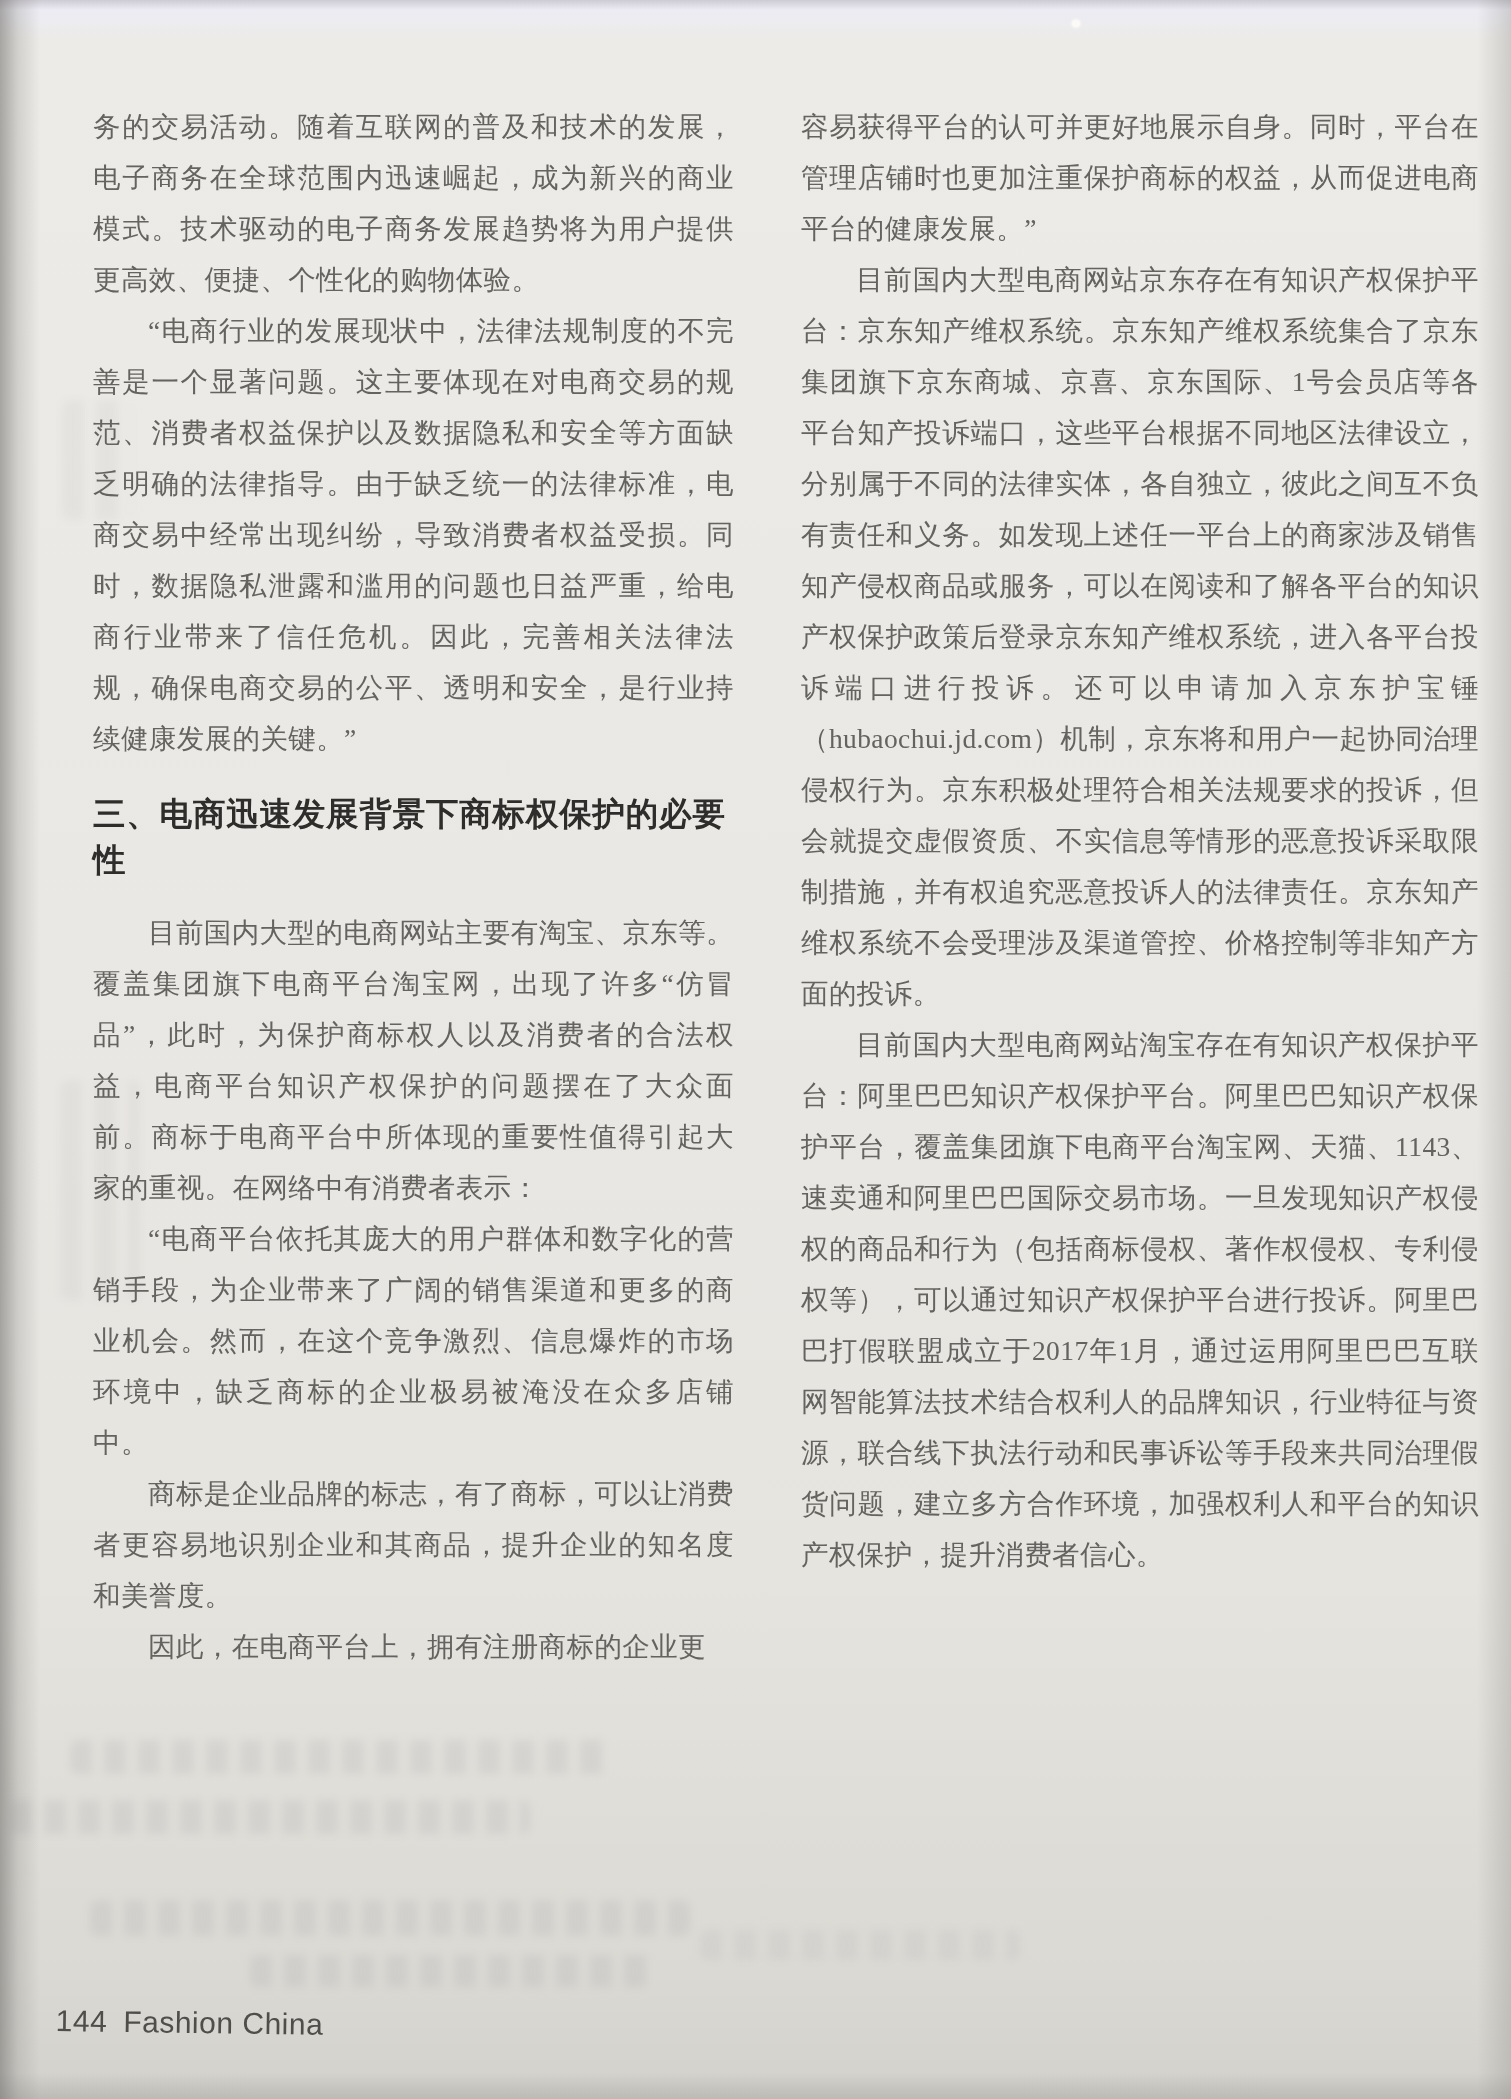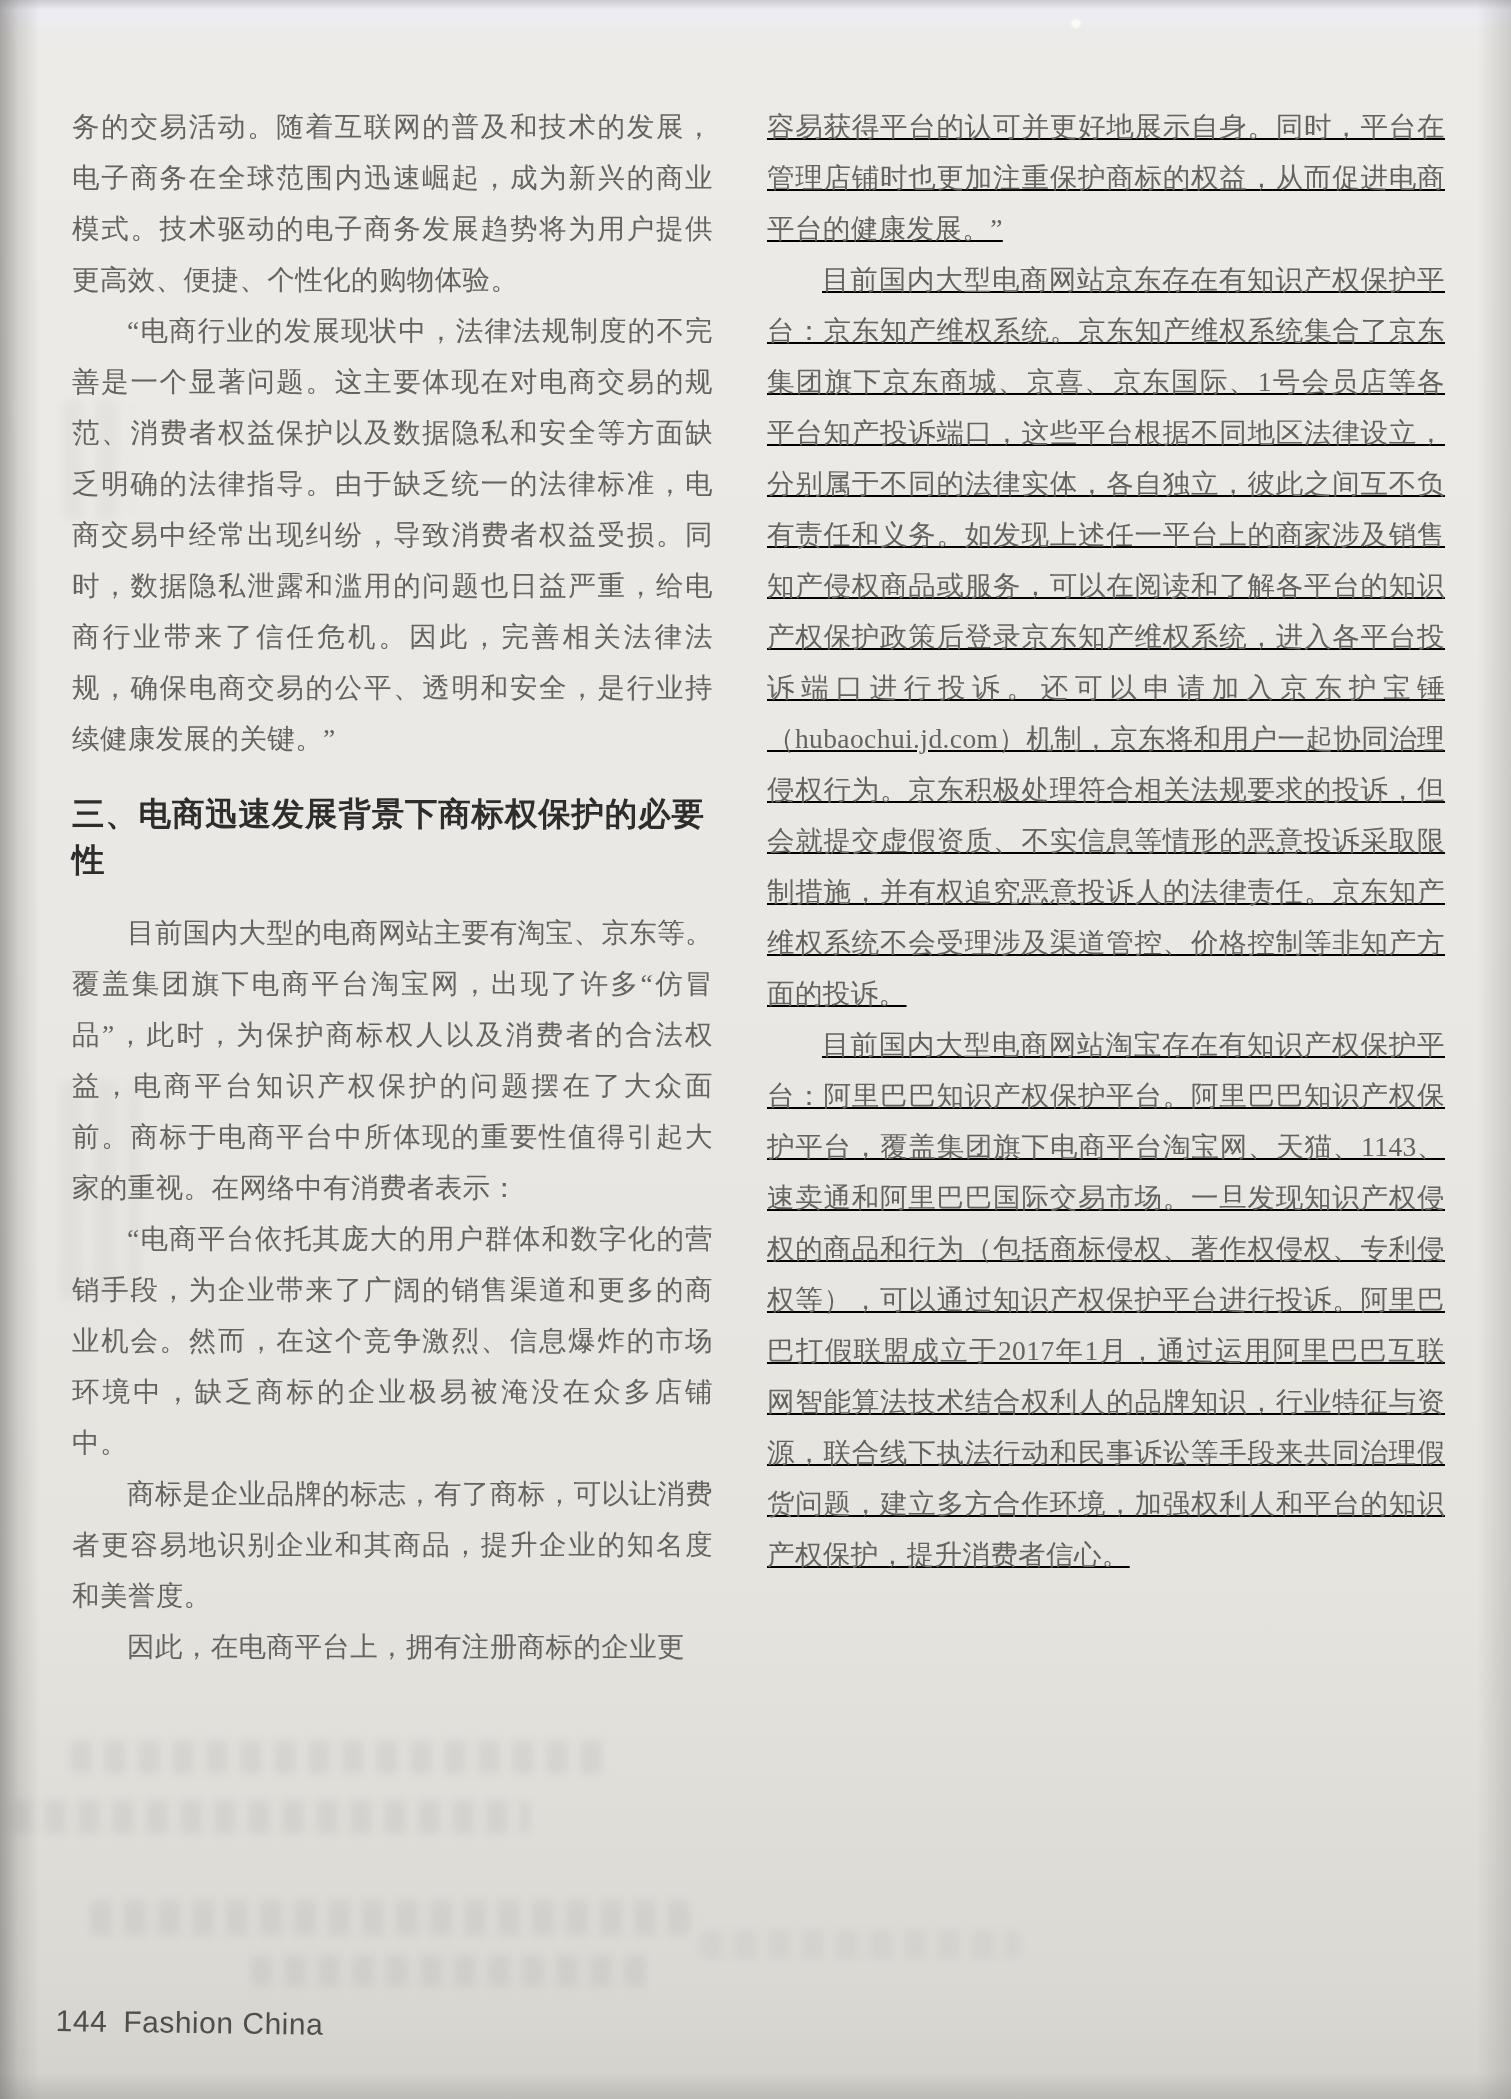--- a/index.html
+++ b/index.html
@@ -21,22 +21,22 @@
     background:linear-gradient(180deg,rgba(120,118,114,.28) 0%,rgba(234,232,228,0) 100%);}
   .edge-bottom{left:0;bottom:0;width:100%;height:26px;
     background:linear-gradient(0deg,rgba(120,118,114,.25) 0%,rgba(234,232,228,0) 100%);}
   .speck{position:absolute;left:1072px;top:20px;width:8px;height:7px;border-radius:50%;
     background:#fbfaf7;box-shadow:0 0 3px 1px rgba(251,250,247,.9);}
   
   .smudge{position:absolute;filter:blur(4px);opacity:.10;border-radius:8px;
     background:repeating-linear-gradient(90deg,#77757a 0 22px,rgba(119,117,122,0) 22px 34px);}
   
   .col{position:absolute;top:101px;}
-  .col-left{left:72px;width:641px;}
-  .col-right{left:767px;width:678px;text-decoration:underline;}
+  .col-left{left:93px;width:641px;}
+  .col-right{left:801px;width:678px;}
   .col p.body{
     margin:0;
     font-size:27.5px;
     line-height:51px;
     letter-spacing:.4px;
     color:#64635f;
     text-align:justify;
     text-justify:inter-ideograph;
   }
   .col p.body.indent{text-indent:2em;}

